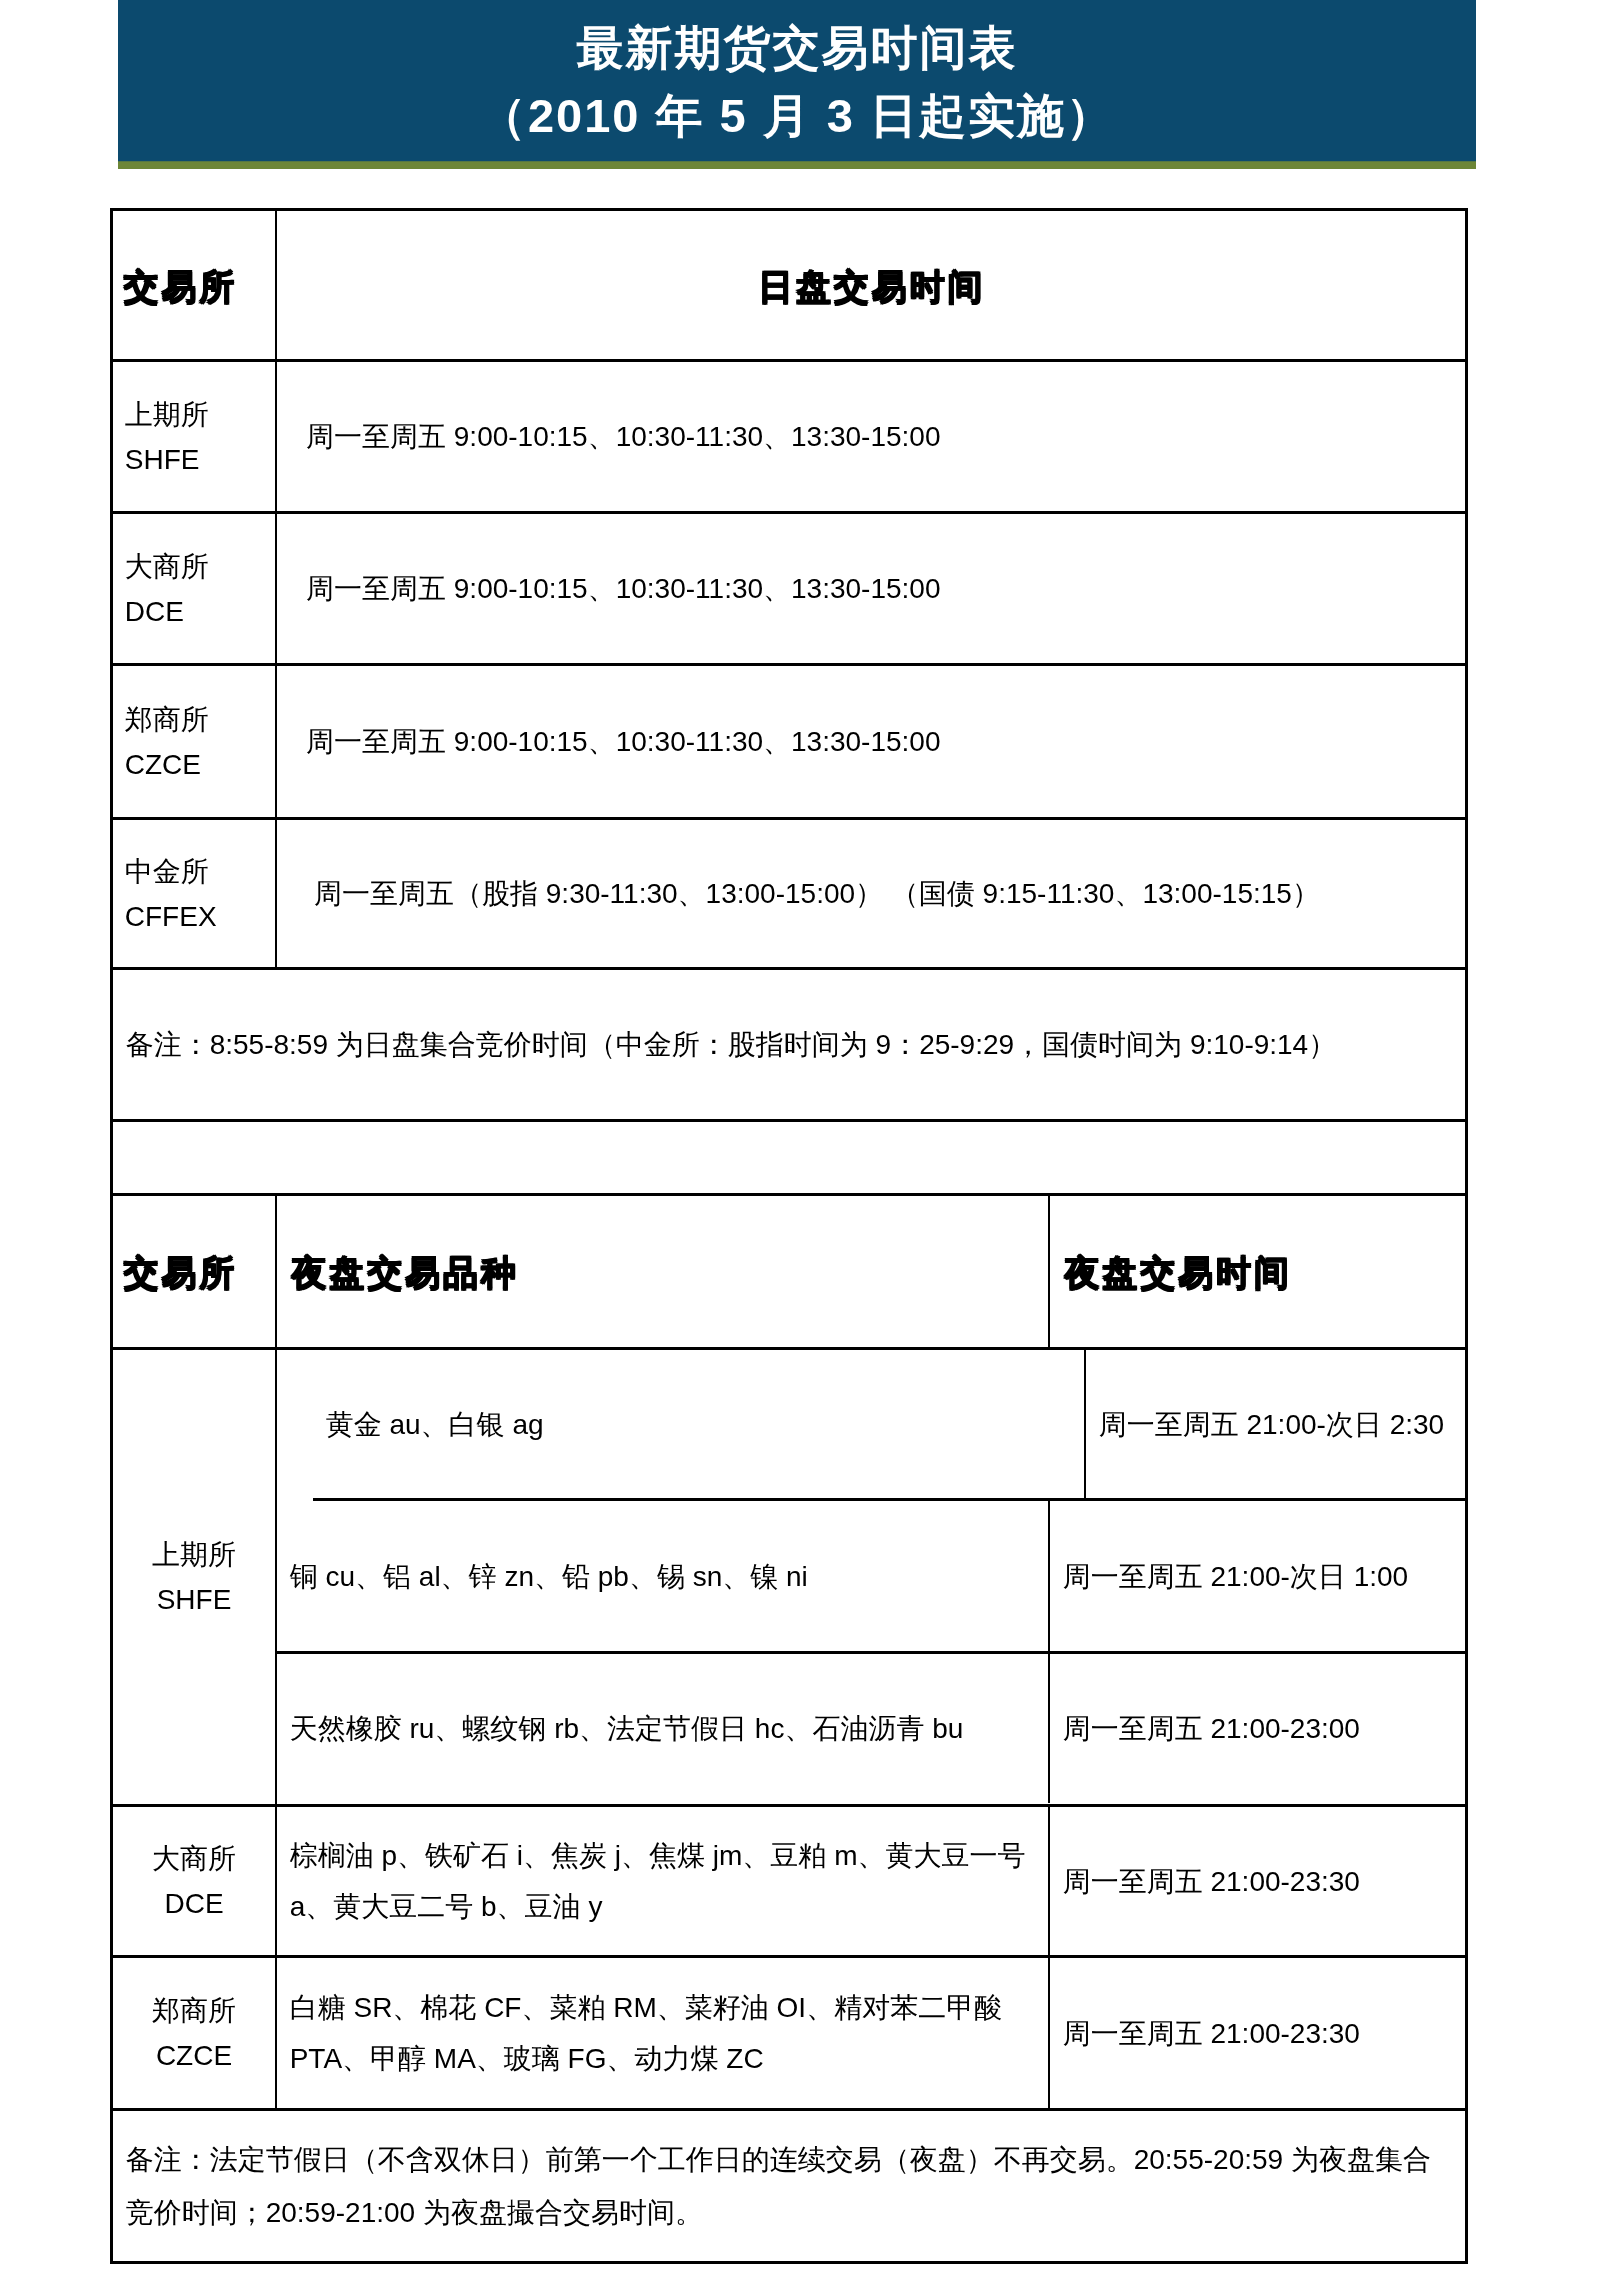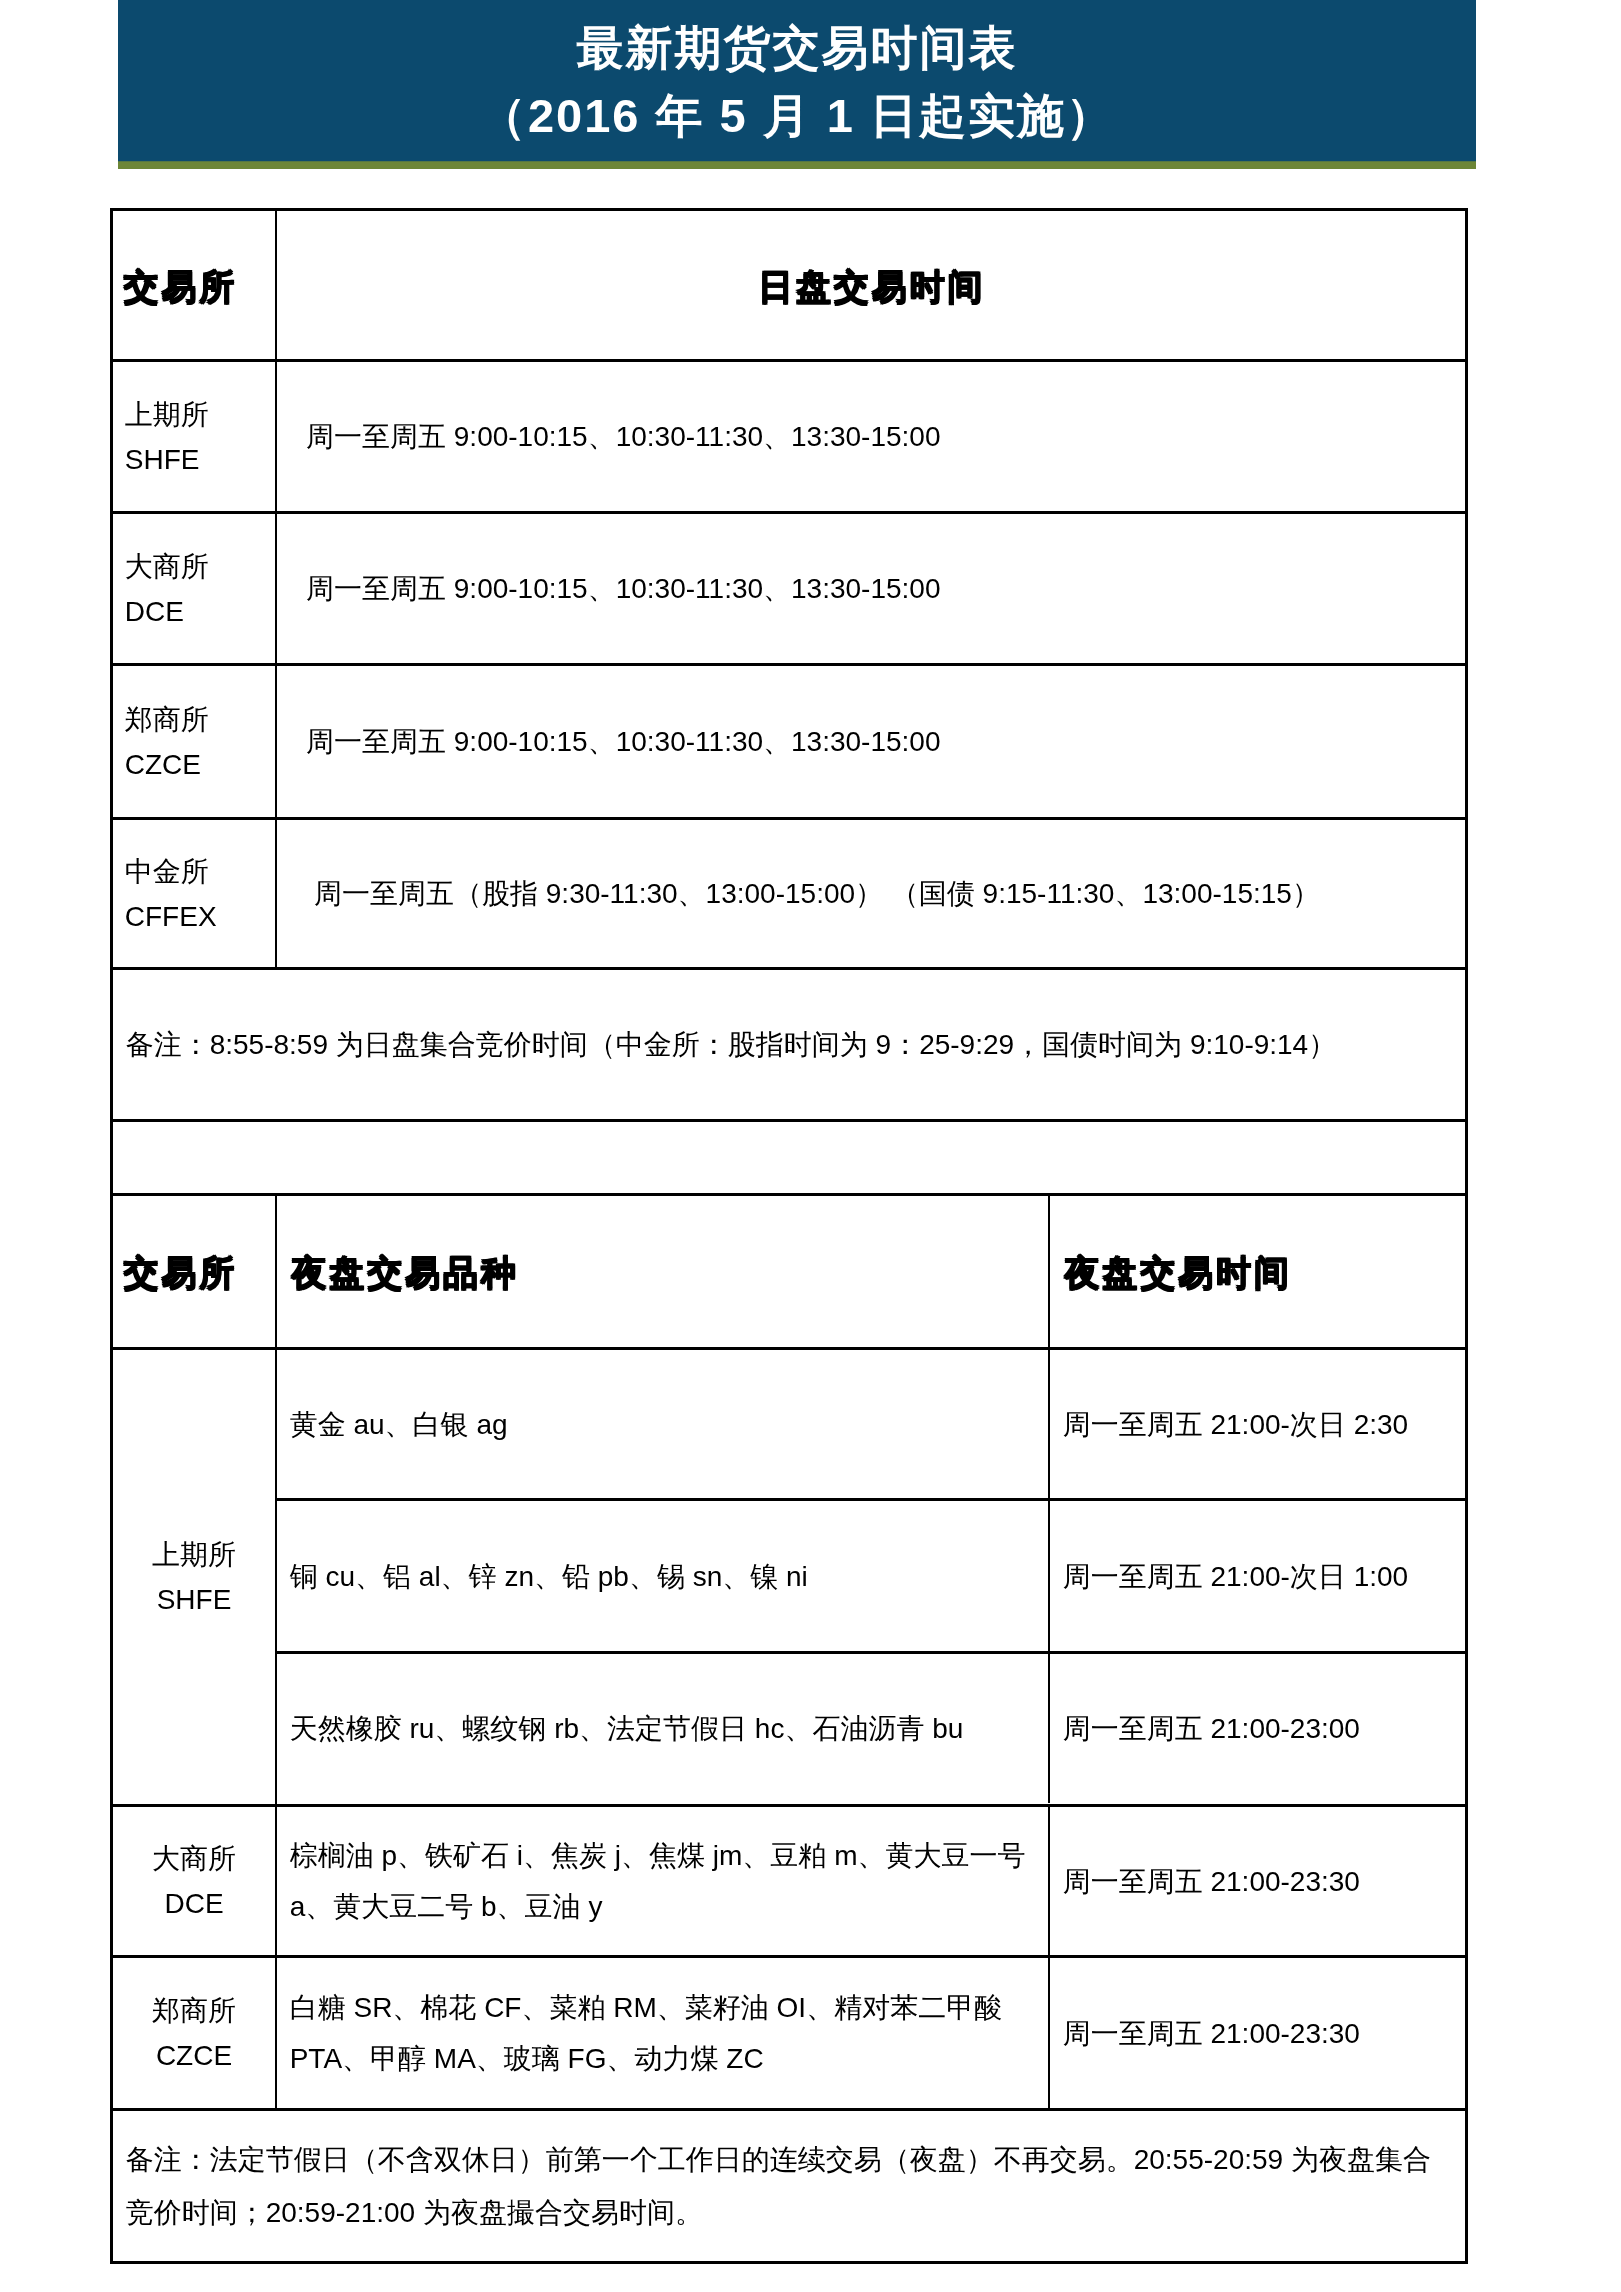--- a/index.html
+++ b/index.html
@@ -58,31 +58,31 @@
   .h-gap  { height:74px;  }
   .h-hdr2 { height:154px; }
   .h-grp  { height:457px; }
   .h-n4   { height:151px; }
   .h-n5   { height:153px; }
   .h-rem2 { height:150px; }
 
   
   .grp-right { display:flex; flex-direction:column; flex:1 1 auto; }
   .subrow { display:flex; flex-direction:row; }
-  .sub1 { height:151px; }
+  .sub1 { height:151px;margin-left:36px; }
   .sub2 { height:153px; }
   .sub3 { height:149px; }
   .hdiv { border-bottom:3.9px solid #000; }
 </style>
 </head>
 <body>
 
 <div class="banner">
   <div class="t1">最新期货交易时间表</div>
-  <div class="t2">（2016 年 5 月 1 日起实施）</div>
+  <div class="t2">（2010 年 5 月 3 日起实施）</div>
 </div>
 
 <div class="sheet">
 
   <div class="row h-hdr1">
     <div class="cell vdiv c-exch" style="padding-left:9.8px;">
       <span class="hdr-cell">交易所</span>
     </div>
     <div class="cell c-rest" style="align-items:center;">
       <span class="hdr-cell">日盘交易时间</span>

